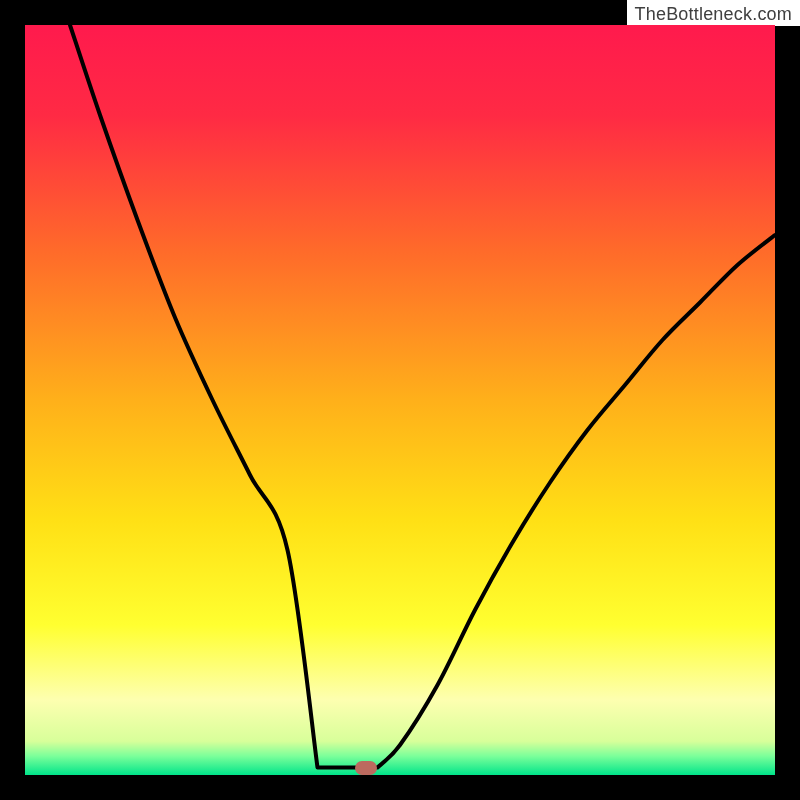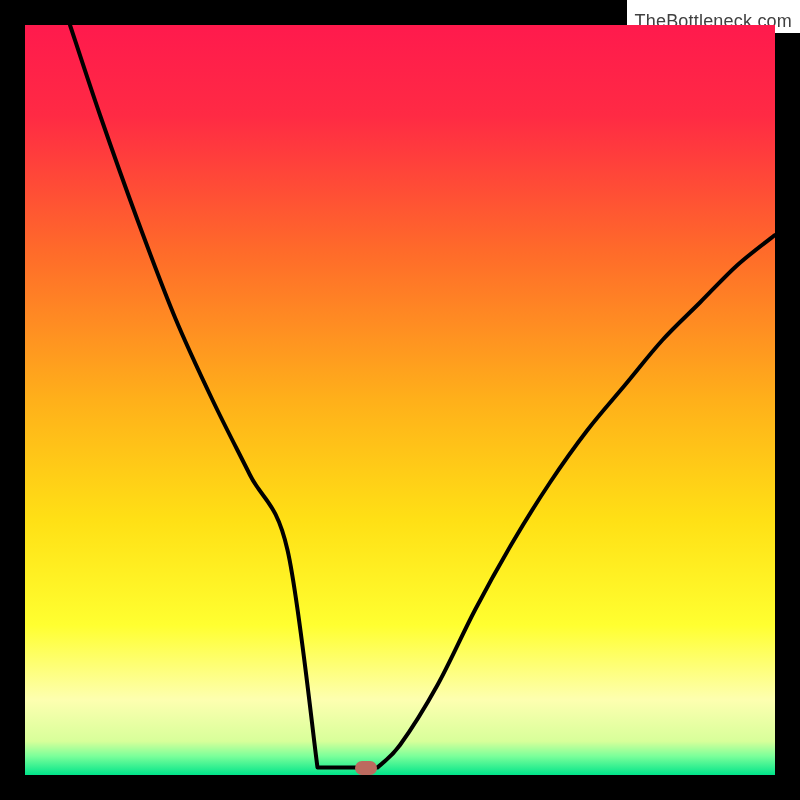--- a/index.html
+++ b/index.html
@@ -22,21 +22,21 @@
   .watermark {
     position: absolute;
     top: 0;
     right: 0;
     height: 22px;
     background: #ffffff;
     color: #404040;
     font-family: Arial, Helvetica, sans-serif;
     font-size: 18px;
     font-weight: 500;
-    padding: 11px 8px 0 8px;
+    padding: 4px 8px 0 8px;
     letter-spacing: 0.2px;
   }
   .plot-area {
     position: absolute;
     top: 25px;
     left: 25px;
     width: 750px;
     height: 750px;
     overflow: hidden;
   }

